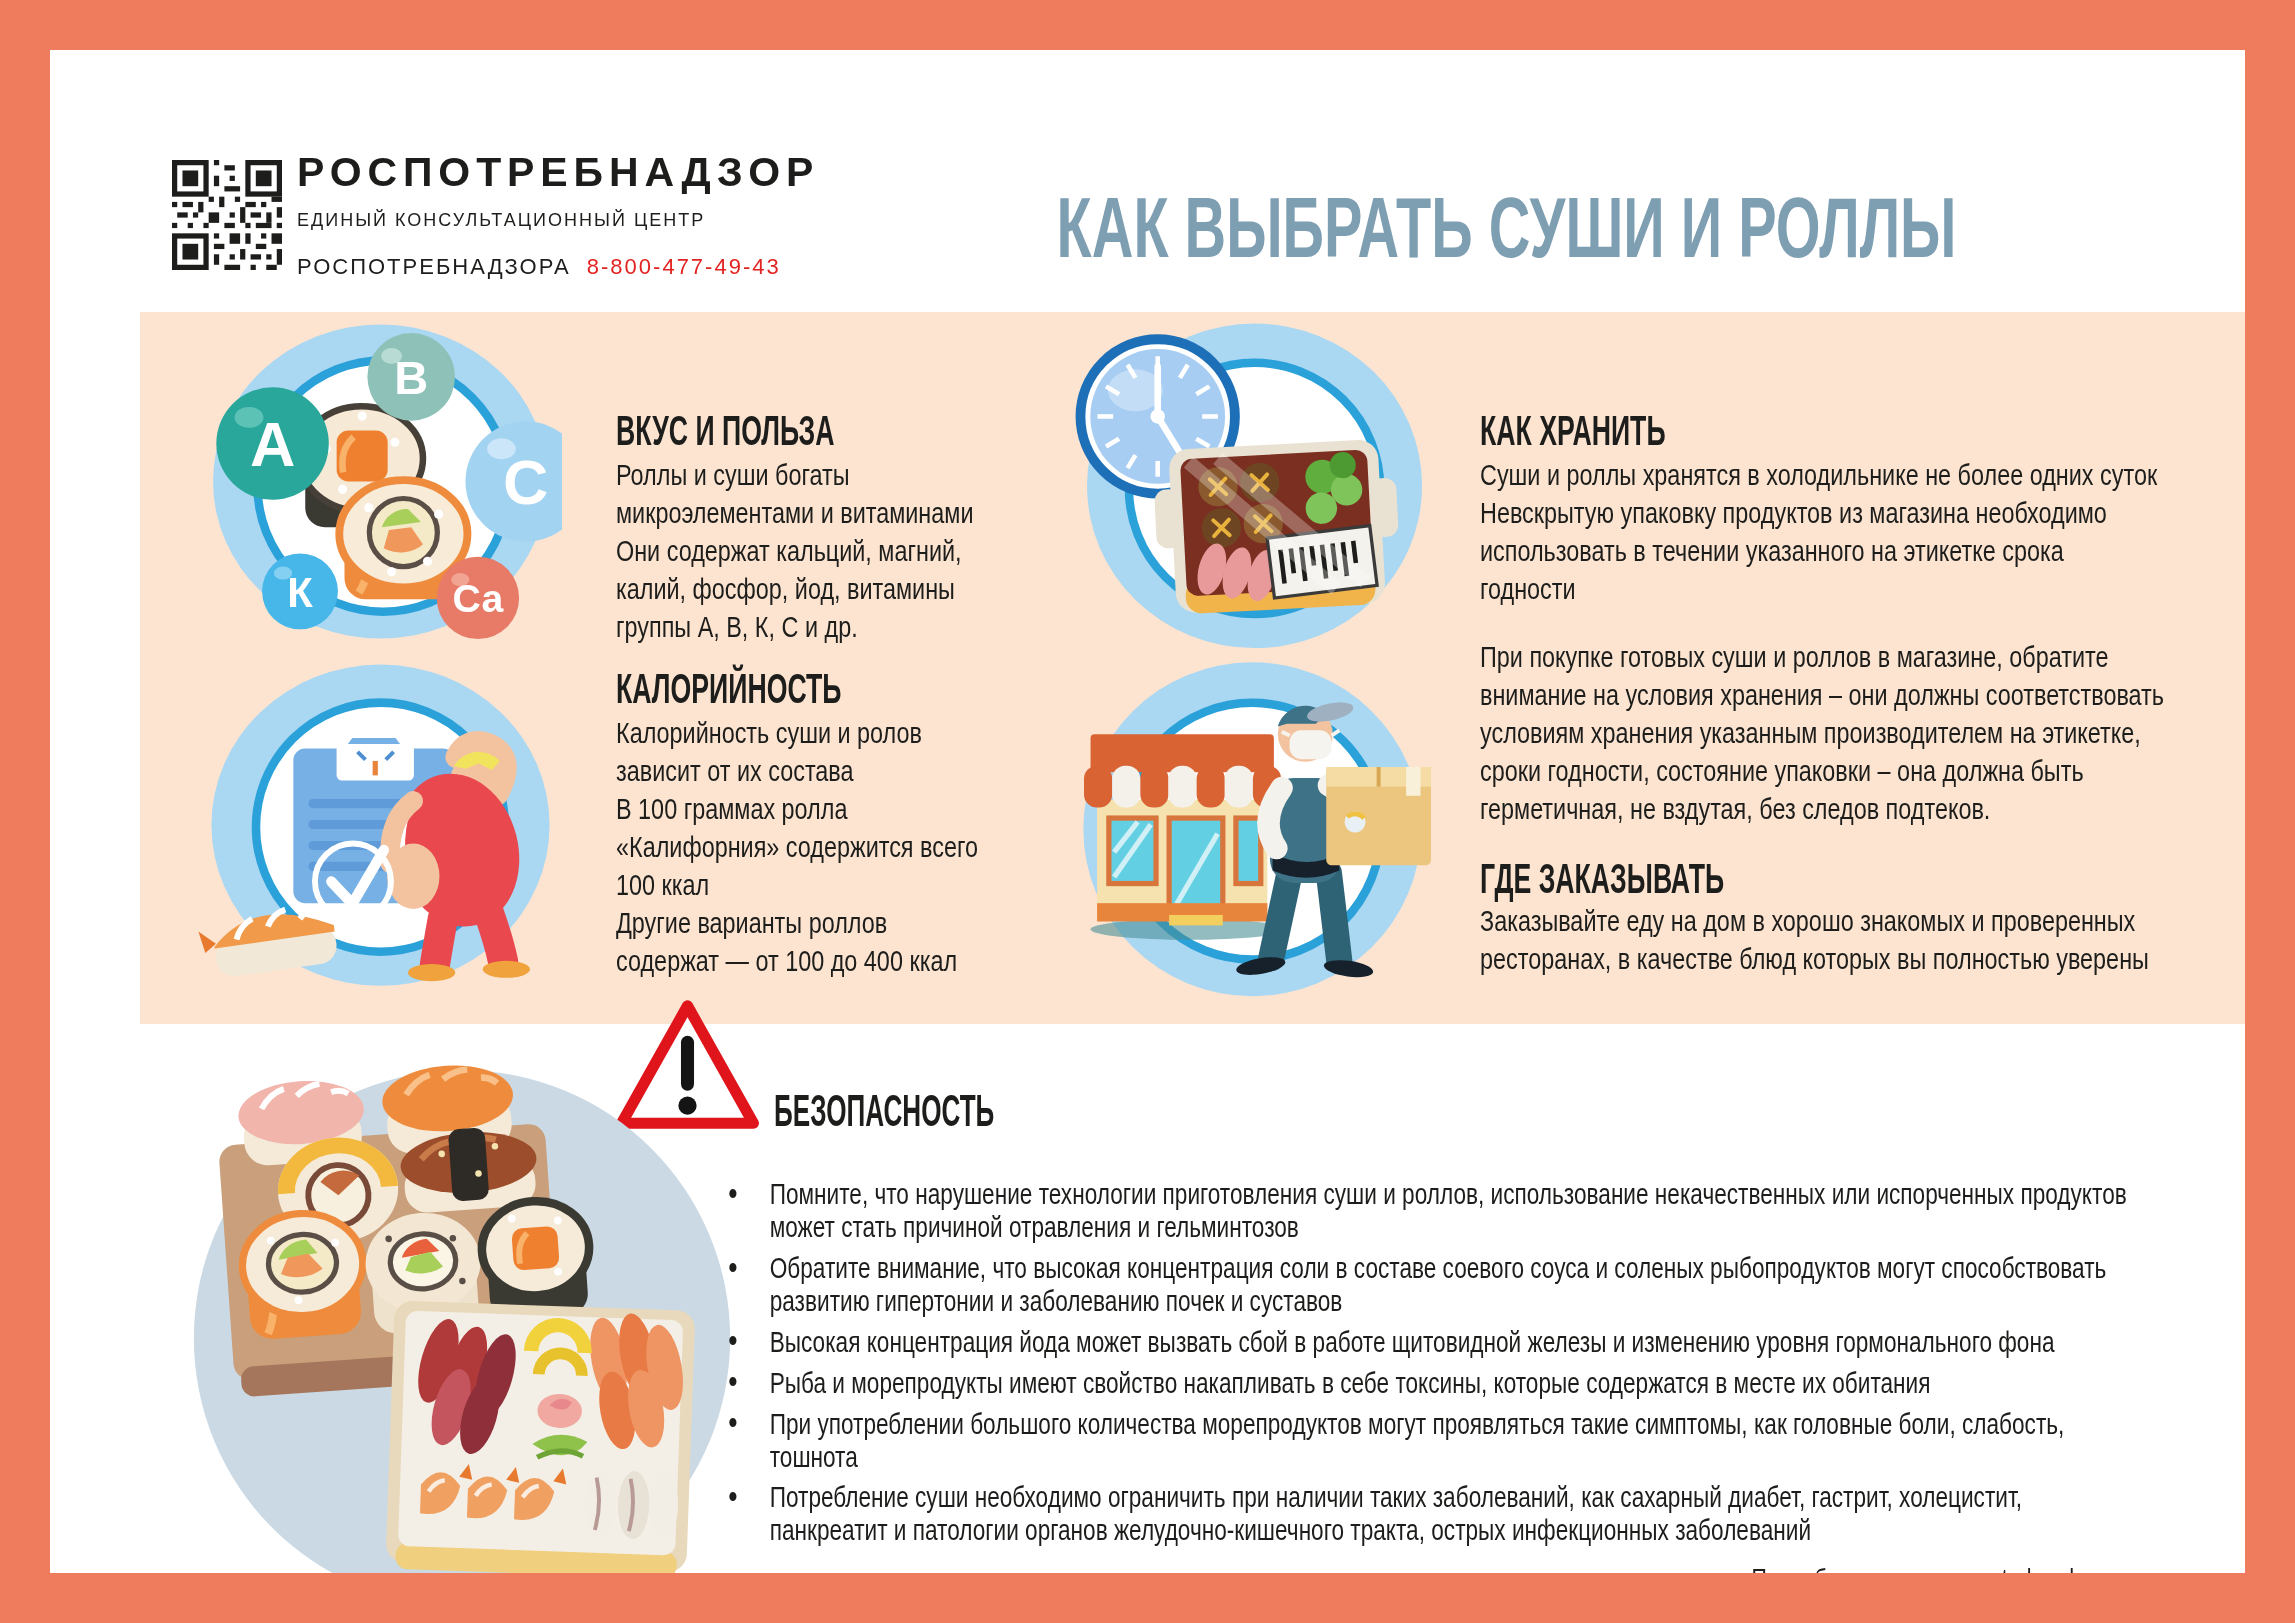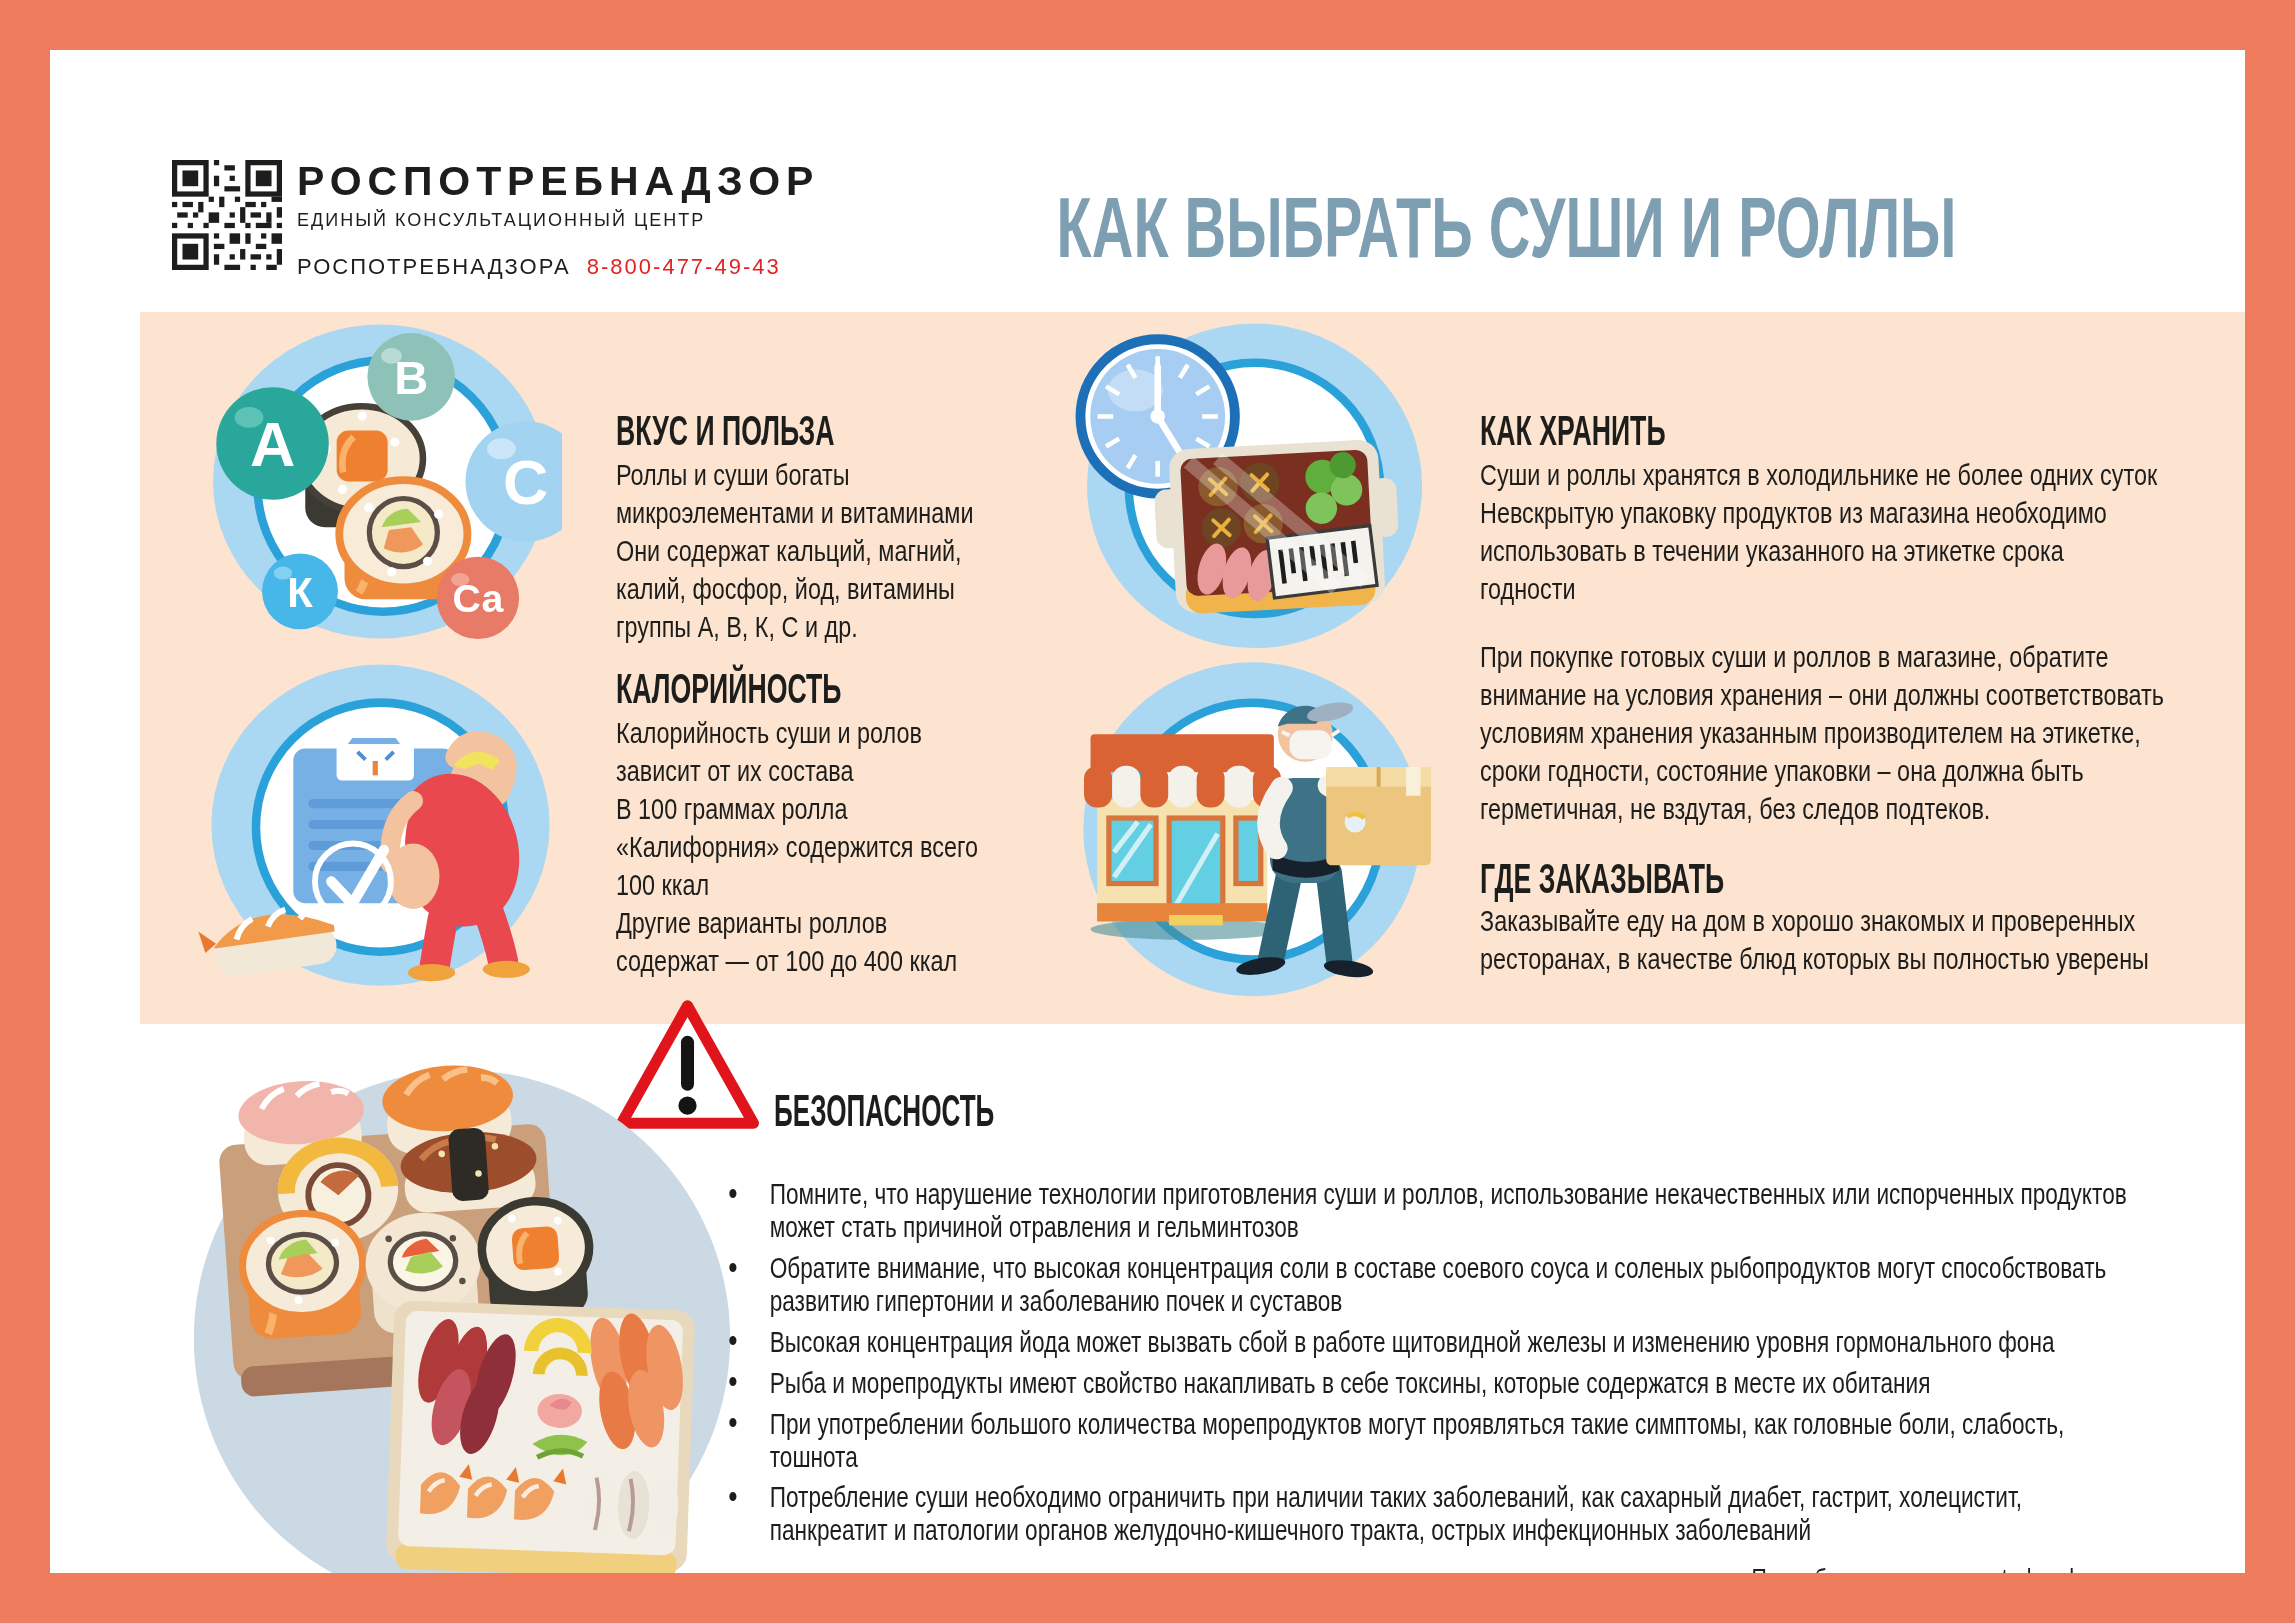--- a/index.html
+++ b/index.html
@@ -9,21 +9,21 @@
     box-sizing:border-box;
     border:50px solid var(--border,#EF7D5D);
     background:#fff;
     font-family:"Liberation Sans",sans-serif;
     color:var(--text,#1D1D1B);
     overflow:hidden;
   }
   .abs{position:absolute;}
   
   #qr{left:122px;top:110px;width:110px;height:110px;}
-  #org-name{left:247px;top:108px;font-size:41px;font-weight:bold;letter-spacing:5.9px;white-space:nowrap;}
+  #org-name{left:247px;top:99px;font-size:41px;font-weight:bold;letter-spacing:5.9px;white-space:nowrap;}
   #org-sub1{left:247px;top:160px;font-size:18px;letter-spacing:2px;white-space:nowrap;}
   #org-sub2{left:247px;top:204px;font-size:22px;letter-spacing:2px;white-space:nowrap;}
   #org-sub2 .phone{color:var(--phone,#E32322);}
   #main-title{left:785px;top:128px;width:1047px;text-align:right;font-size:86px;font-weight:bold;color:var(--title,#7E9EB2);white-space:nowrap;}
   #main-title .cond-title{display:inline-block;transform:scaleX(0.67);transform-origin:50% 0;}
   
   #band{left:90px;top:262px;width:2116px;height:712px;background:var(--band,#FCE4D1);}
   
   .sec-heading{font-weight:bold;font-size:43px;white-space:nowrap;transform:scaleX(0.62);transform-origin:0 0;}
   .sec-body{font-size:30px;line-height:38px;white-space:pre-line;transform:scaleX(0.78);transform-origin:0 0;width:589px;}

